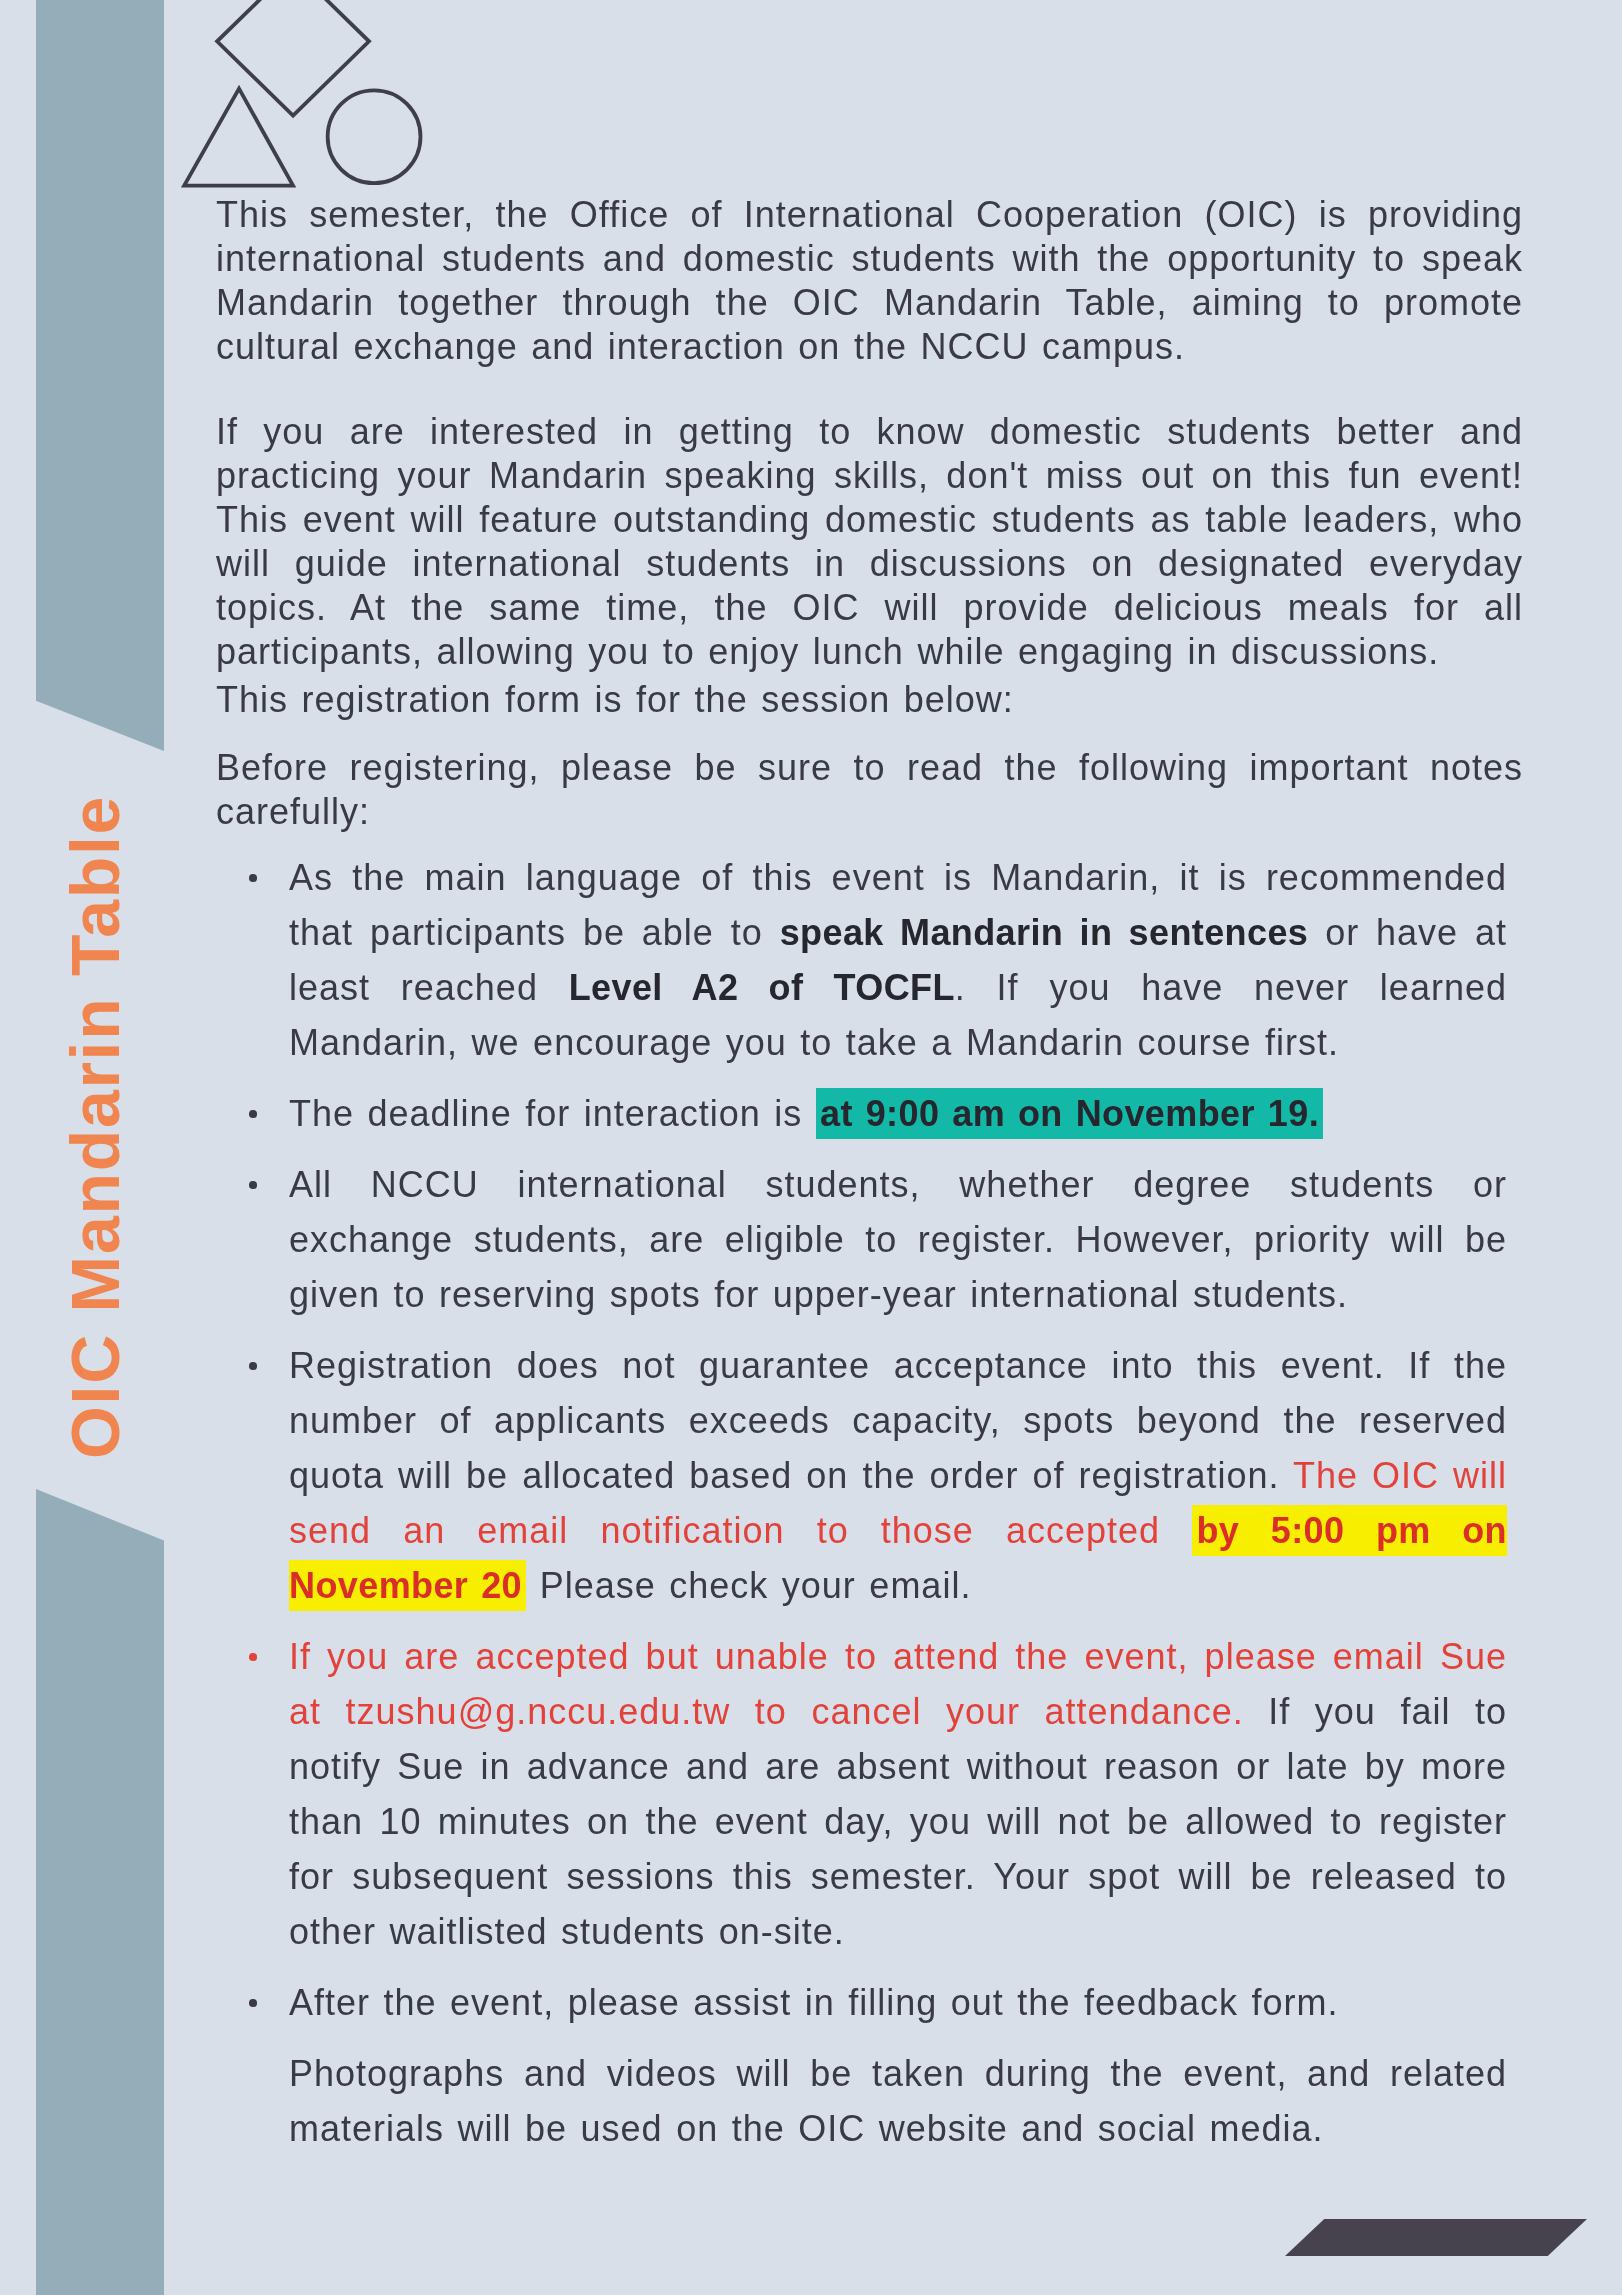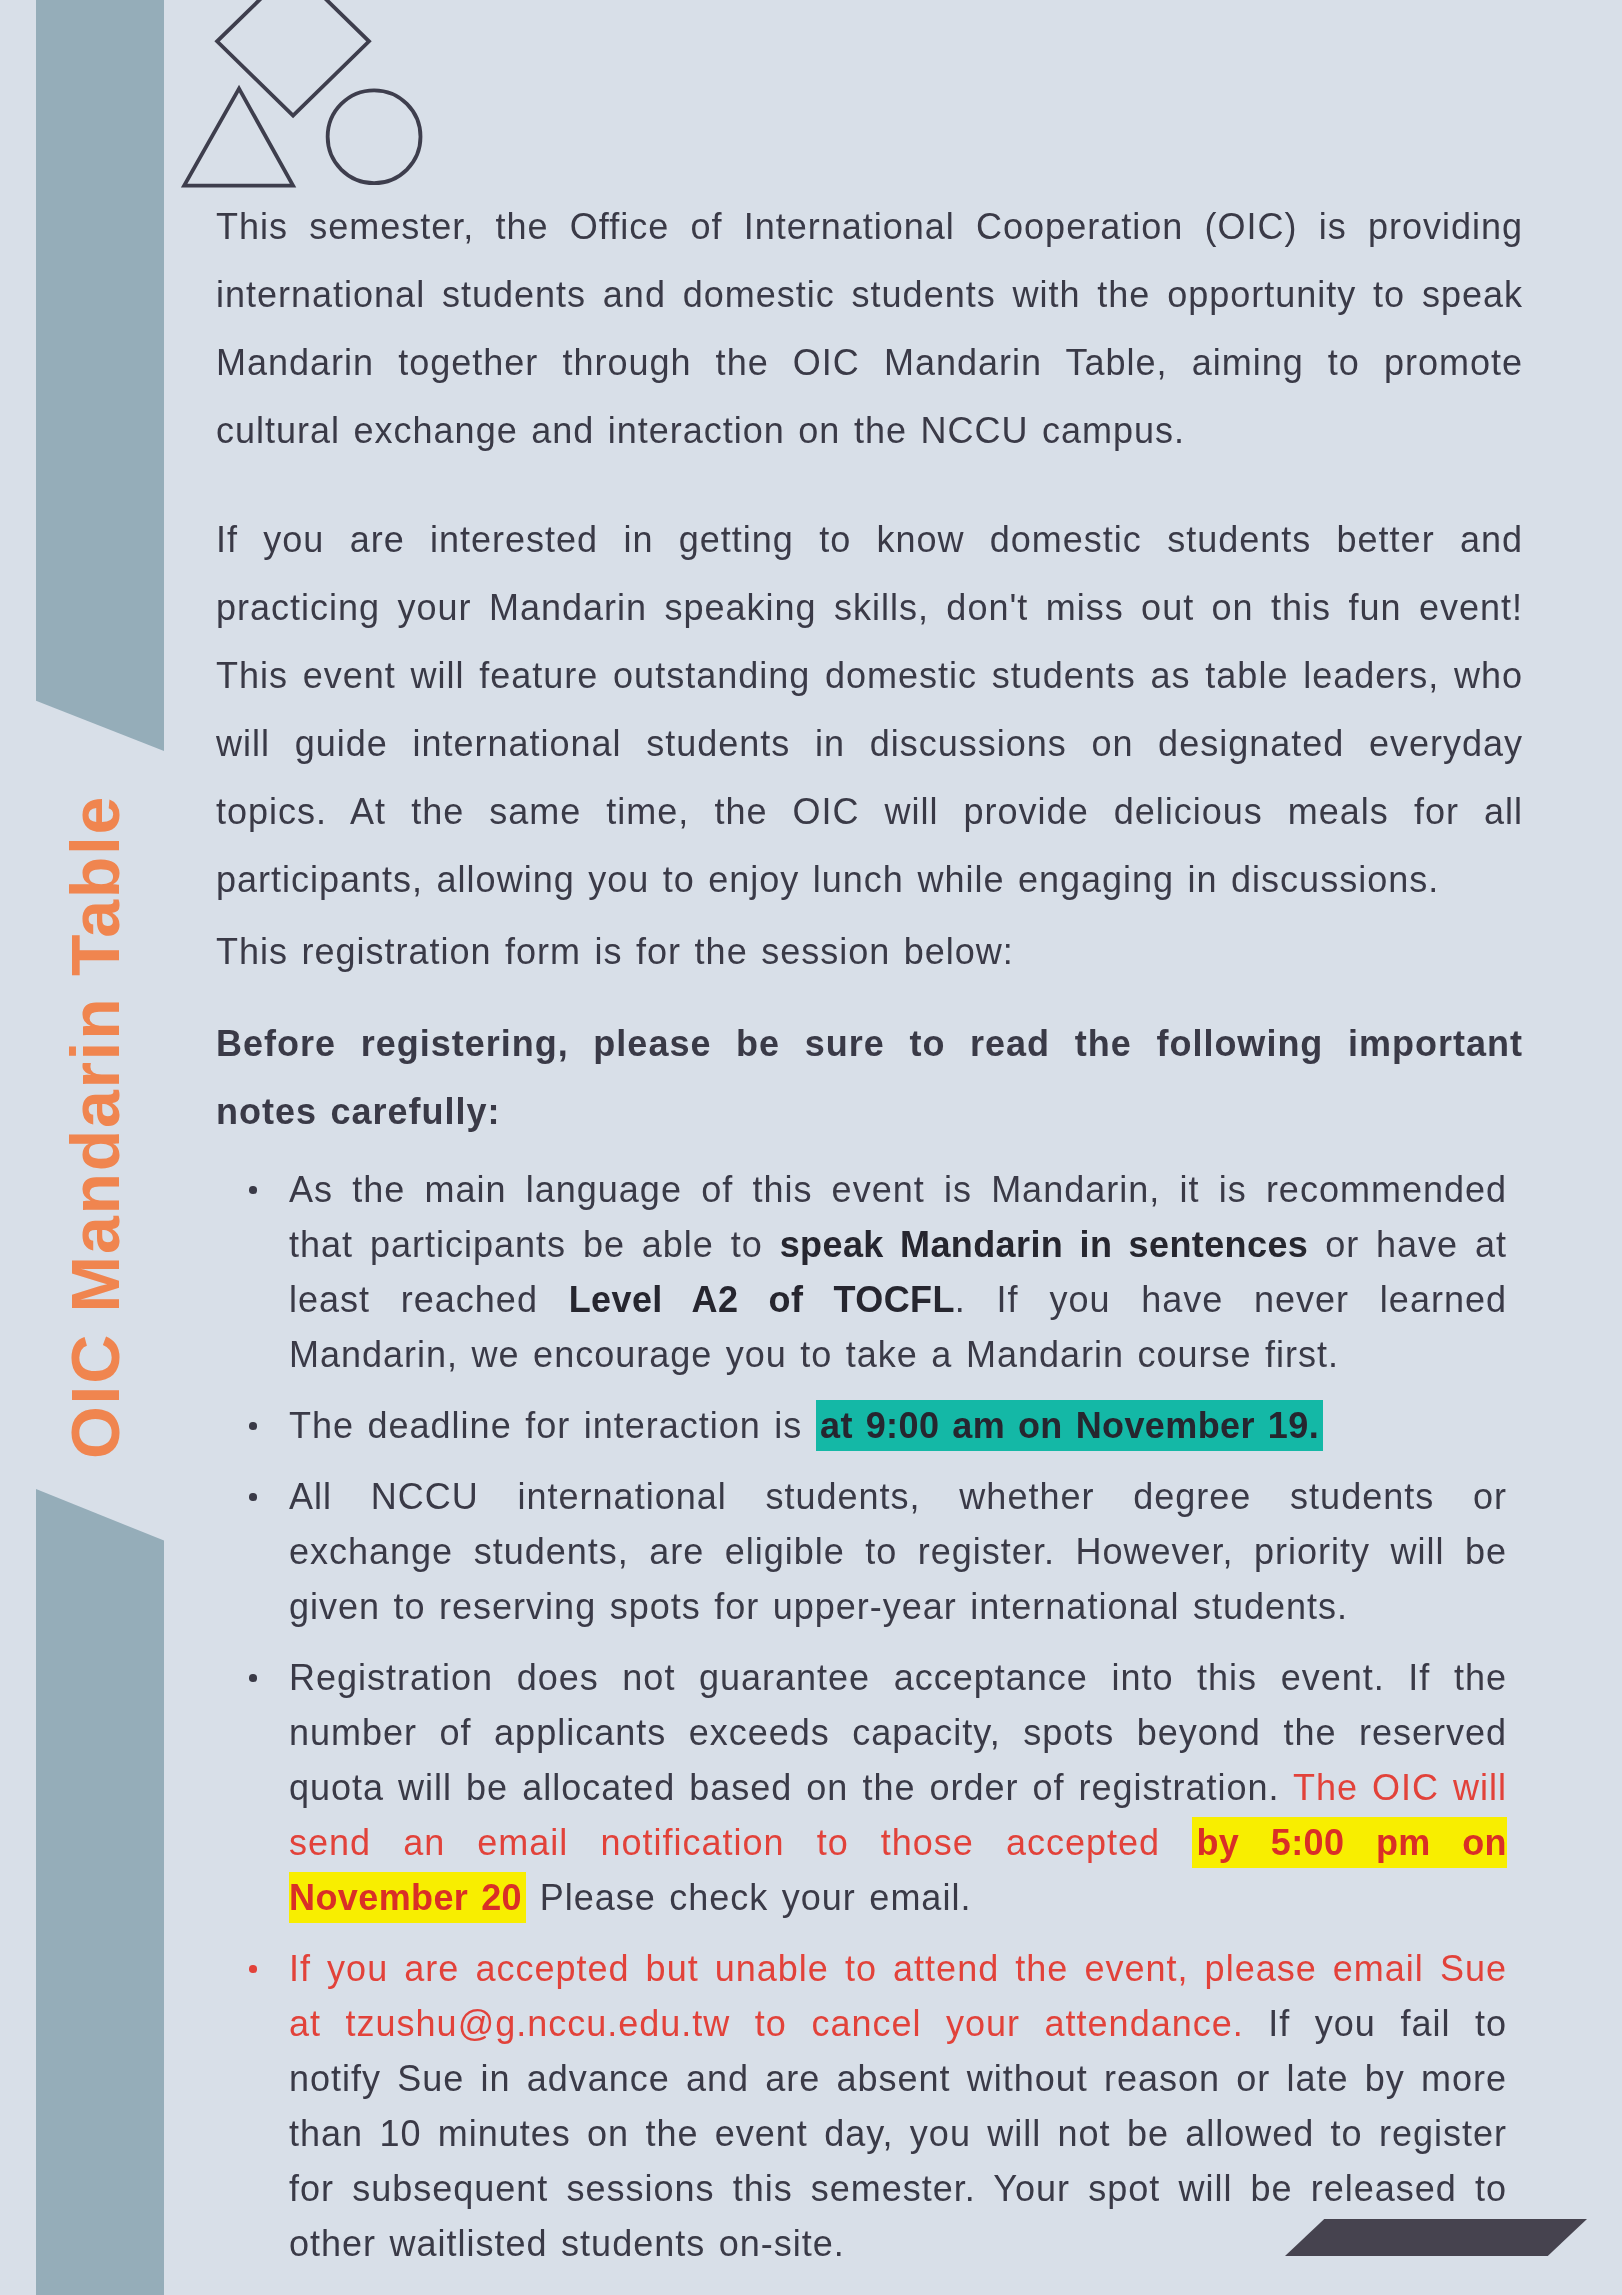--- a/index.html
+++ b/index.html
@@ -29,40 +29,40 @@
 
   
   .parallelogram {
     position:absolute; left:1285px; top:2219px; width:302px; height:37px;
     background:#46434f; clip-path:polygon(13% 0,100% 0,87% 100%,0 100%);
   }
 
   
   .content { position:absolute; left:216px; top:0; width:1307px; }
   .body {
-    margin:0; font-size:36px; font-weight:300; line-height:68px;
+    margin:0; font-size:36px; font-weight:300; line-height:44px;
     letter-spacing:1px; word-spacing:2.5px; text-align:justify;
     color:#3a3a47;
   }
   .p1 { margin-top:193px; }
   .p2 { margin-top:41px; }
   .session-intro { margin-top:4px; }
 
   .session-list { margin-top:6.8px; }
   .session-item {
     position:relative; padding-left:57px;
     font-weight:700; font-size:37px; line-height:56px;
     letter-spacing:0.4px; color:#26262f;
   }
   .dot-lg {
     position:absolute; left:12px; top:21px; width:14.4px; height:14.4px;
     border-radius:50%; background:#26262f;
   }
 
-  .notes-intro { margin-top:24px;font-weight:bold; }
+  .notes-intro { margin-top:24px; }
   .note {
     position:relative; padding-left:57px; margin:16px;
     font-size:36px; font-weight:300; line-height:55px;
     letter-spacing:1px; word-spacing:2.5px; text-align:justify;
     color:#3a3a47;
   }
   .dot-sm {
     position:absolute; left:17px; top:24px; width:7.6px; height:7.6px;
     border-radius:50%; background:#3a3a47;
   }

